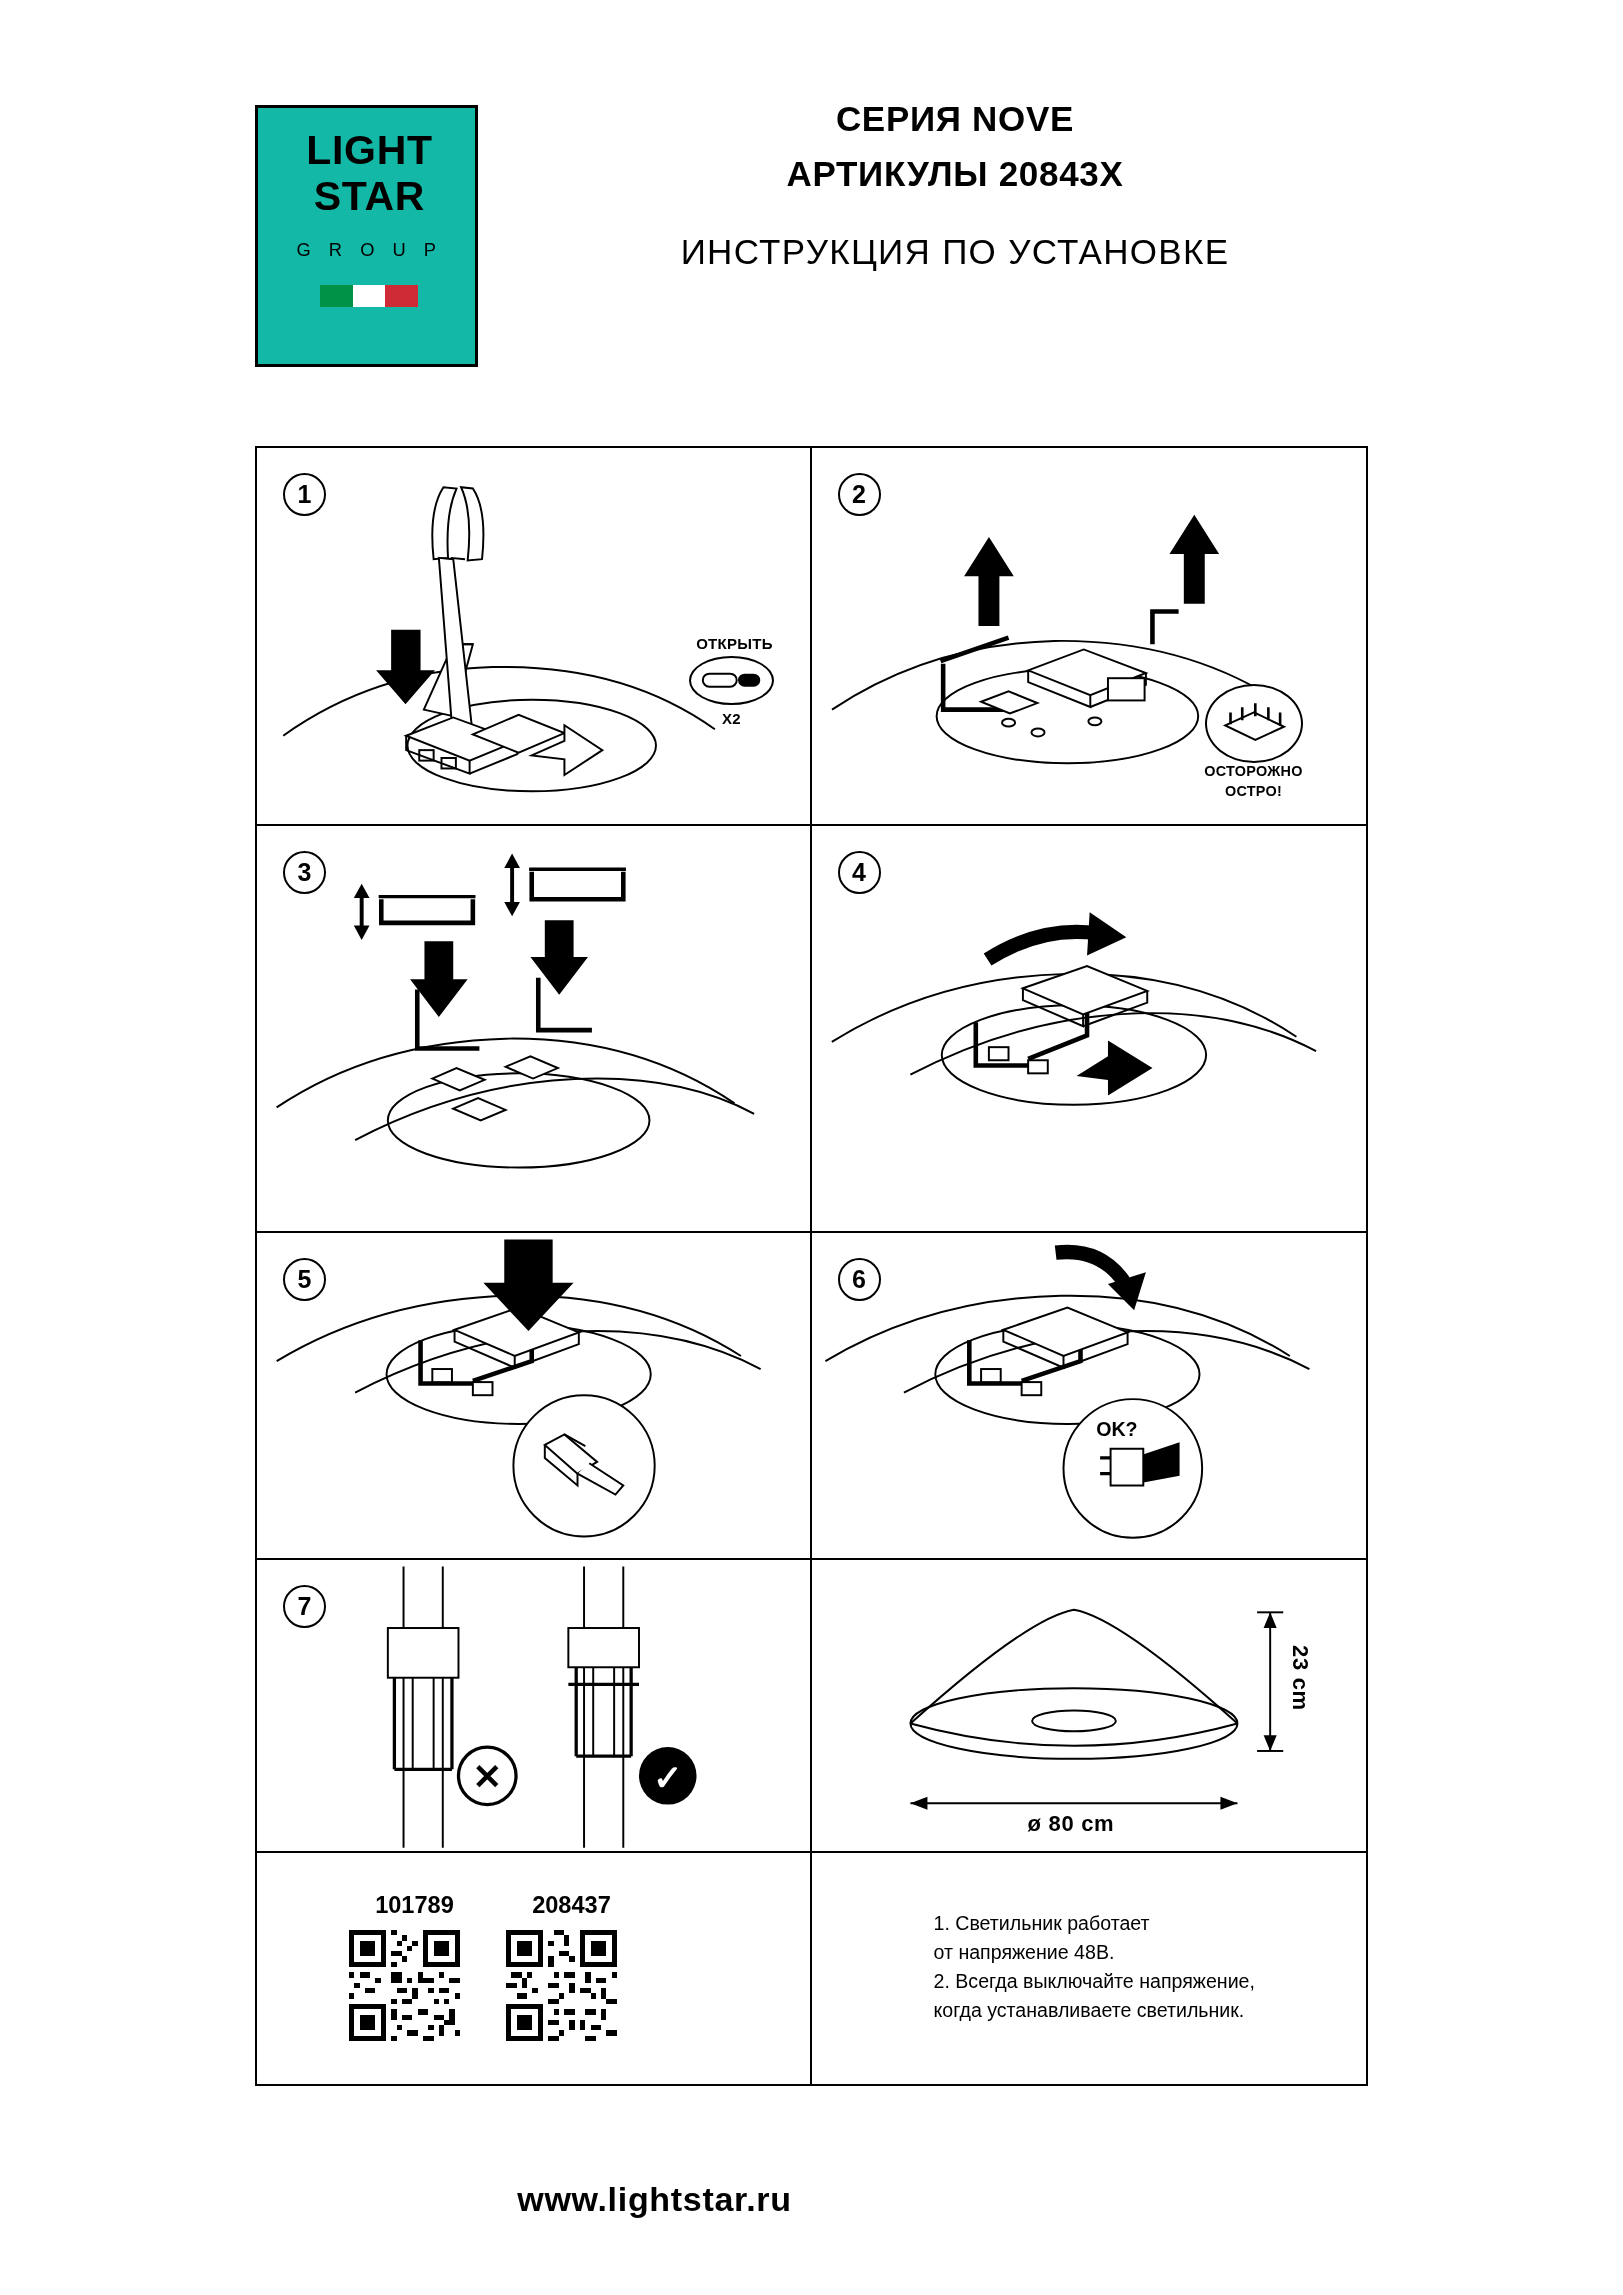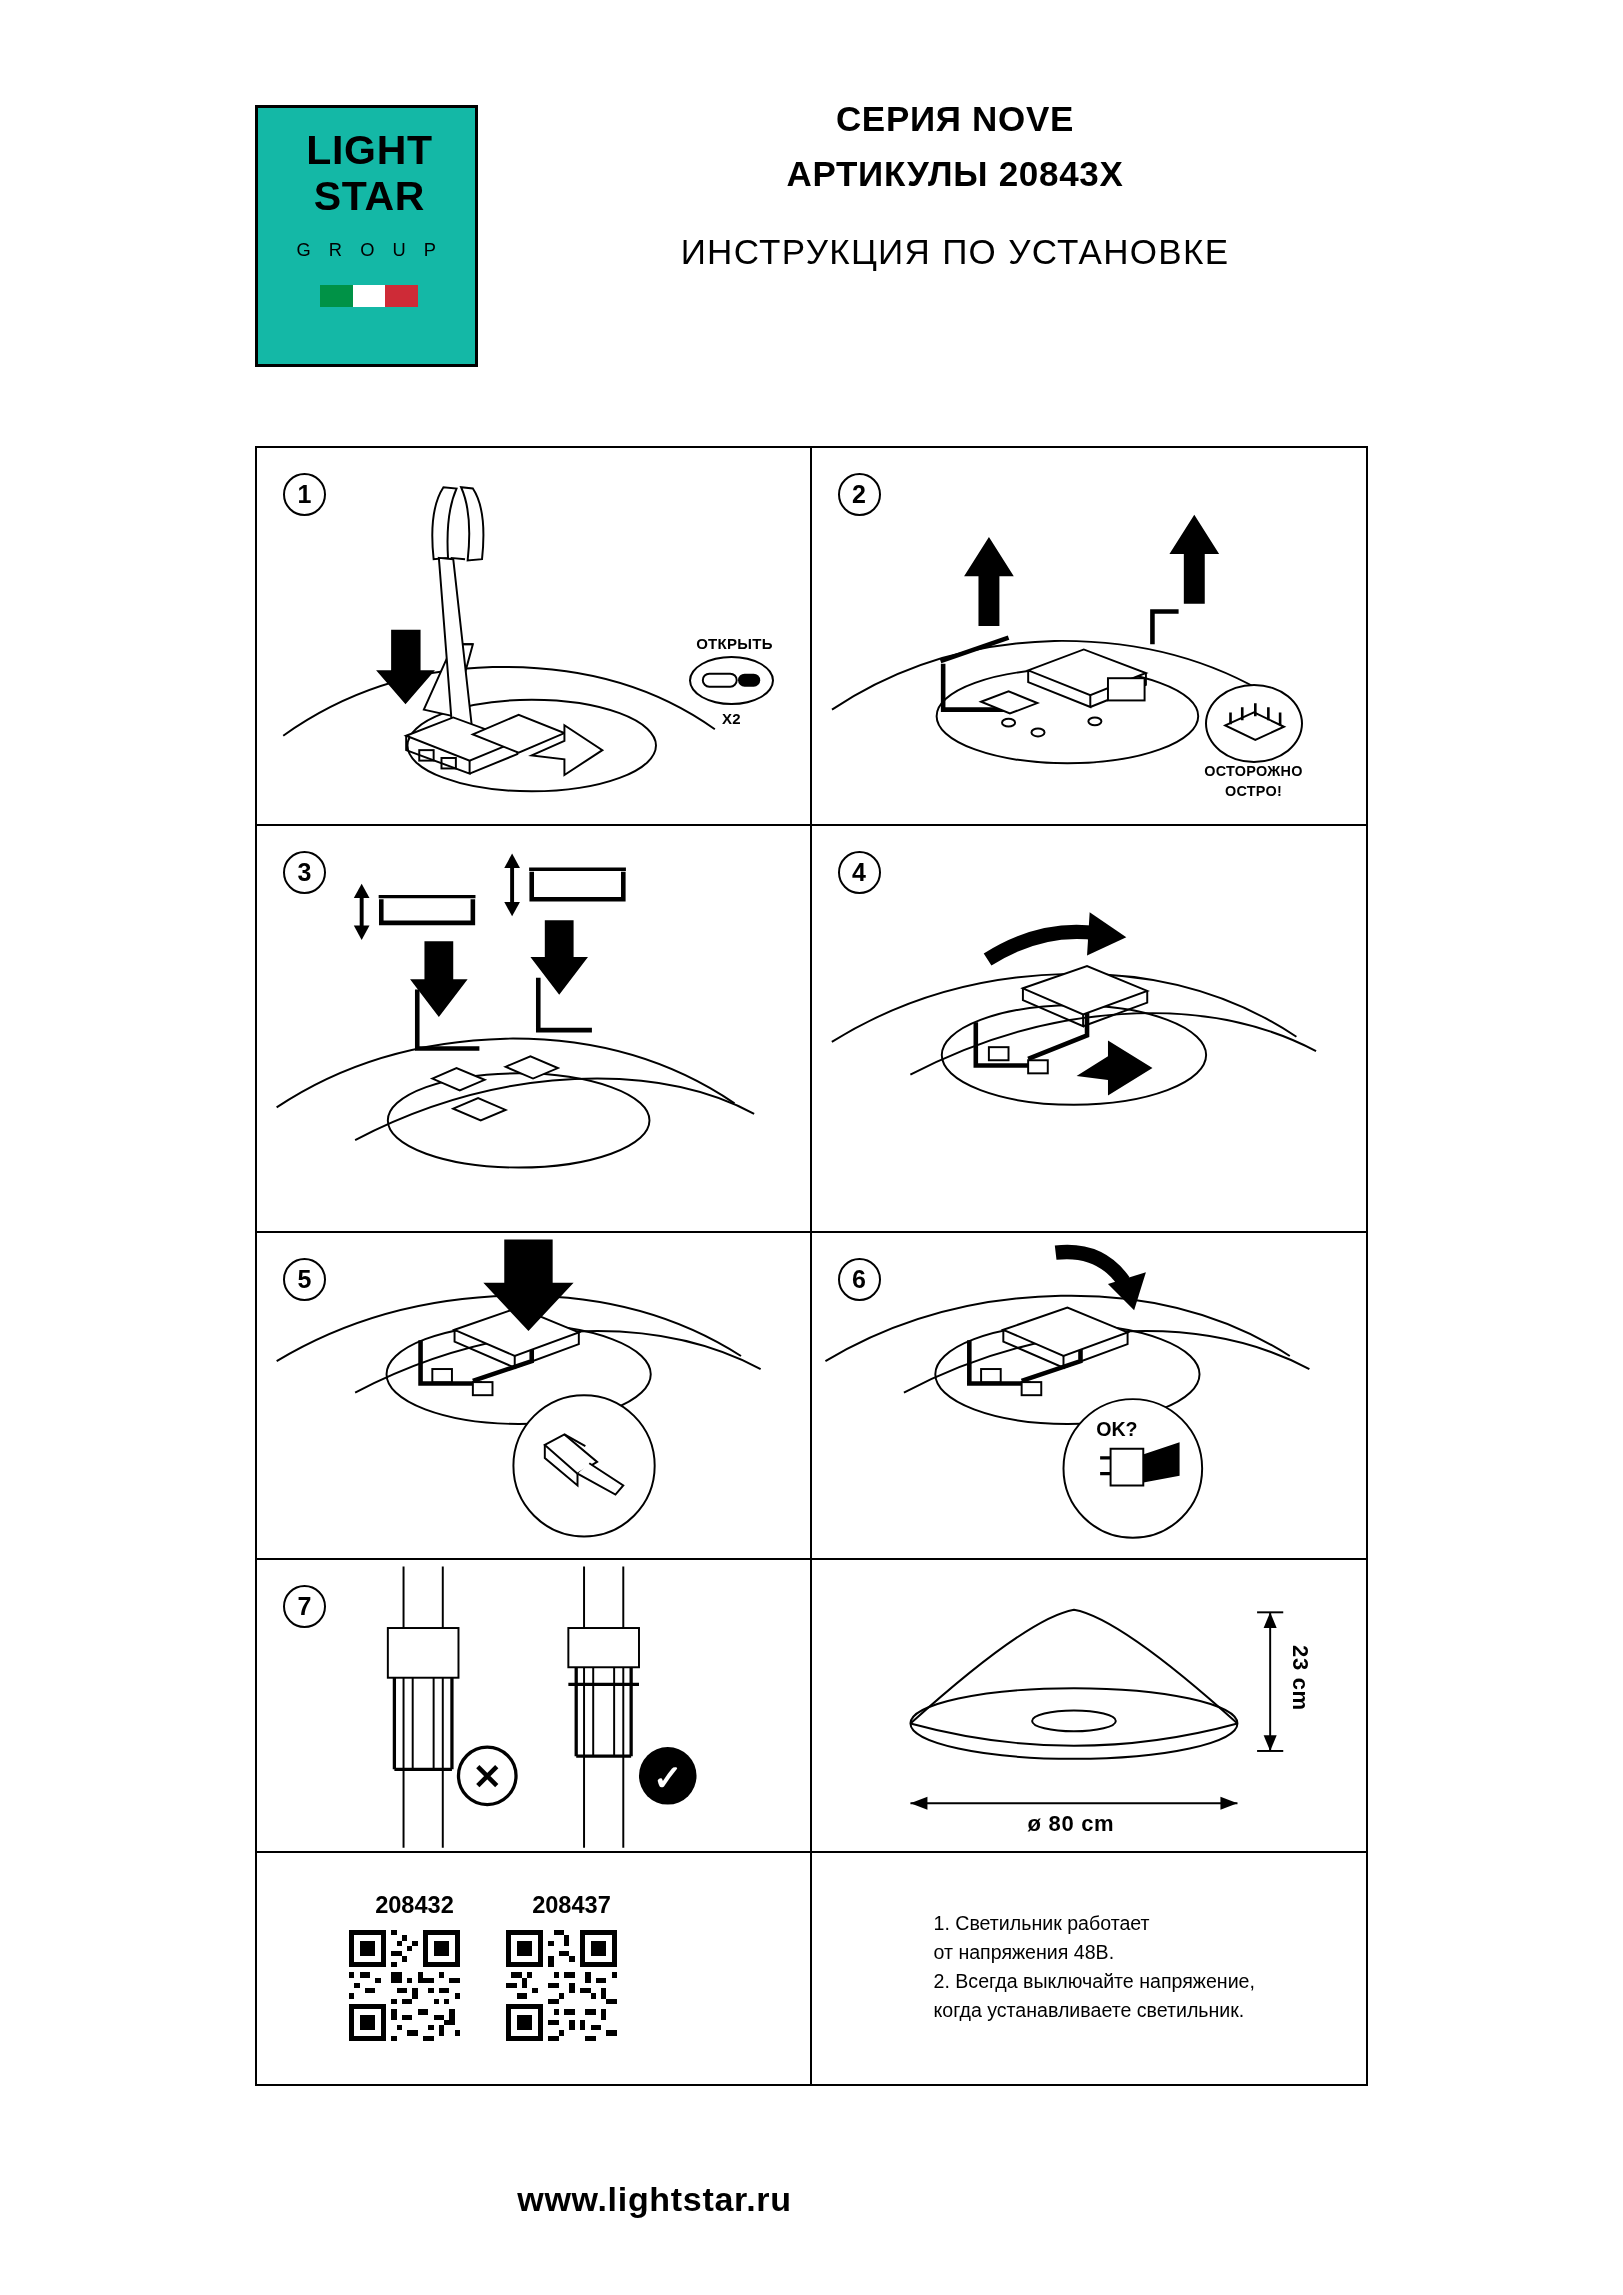--- a/index.html
+++ b/index.html
@@ -479,21 +479,21 @@
       <polygon points="700,292 690,268 710,268" fill="#000"></polygon>
       <polygon points="150,372 176,362 176,382" fill="#000"></polygon>
       <polygon points="650,372 624,362 624,382" fill="#000"></polygon>
     </svg>
     <div class="dim-v" style="left:475px; top:85px;">23 cm</div>
     <div class="dim-h" style="left:216px; top:251px;">ø 80 cm</div>
   </div>
 
   <div class="cell r5">
     <div class="qr-wrap" style="left:92px; width:131px;">
-      <div class="qr-code-num">208432</div>
+      <div class="qr-code-num">101789</div>
       <svg class="qr-img" viewBox="0 0 21 21" shape-rendering="crispEdges">
         <rect width="21" height="21" fill="#fff"></rect>
         <g fill="#000">
           <rect x="0" y="0" width="7" height="1"></rect>
             <rect x="0" y="6" width="7" height="1"></rect>
           <rect x="0" y="0" width="1" height="7"></rect>
             <rect x="6" y="0" width="1" height="7"></rect>
           <rect x="2" y="2" width="3" height="3"></rect>
           <rect x="14" y="0" width="7" height="1"></rect>
             <rect x="14" y="6" width="7" height="1"></rect>
@@ -610,21 +610,21 @@
           <rect x="19" y="19" width="2" height="1"></rect>
             <rect x="15" y="20" width="2" height="1"></rect>
         </g>
       </svg>
     </div>
   </div>
 
   <div class="cell r5">
     <div class="notes">
       <div>1. Светильник работает</div>
-      <div>от напряжения 48В.</div>
+      <div>от напряжение 48В.</div>
       <div>2. Всегда выключайте напряжение,</div>
       <div>когда устанавливаете светильник.</div>
     </div>
   </div>
 
 </div>
 
 <div class="footer">www.lightstar.ru</div>
 
 

